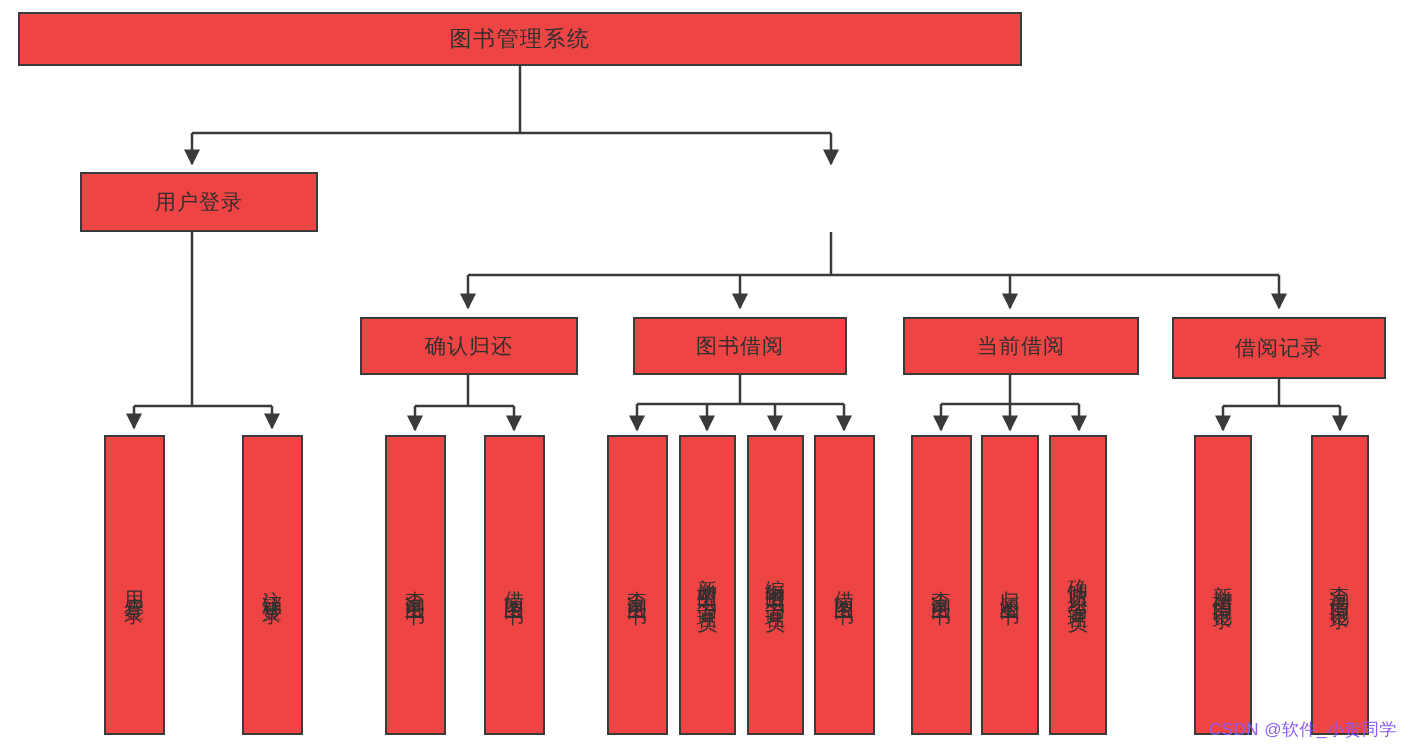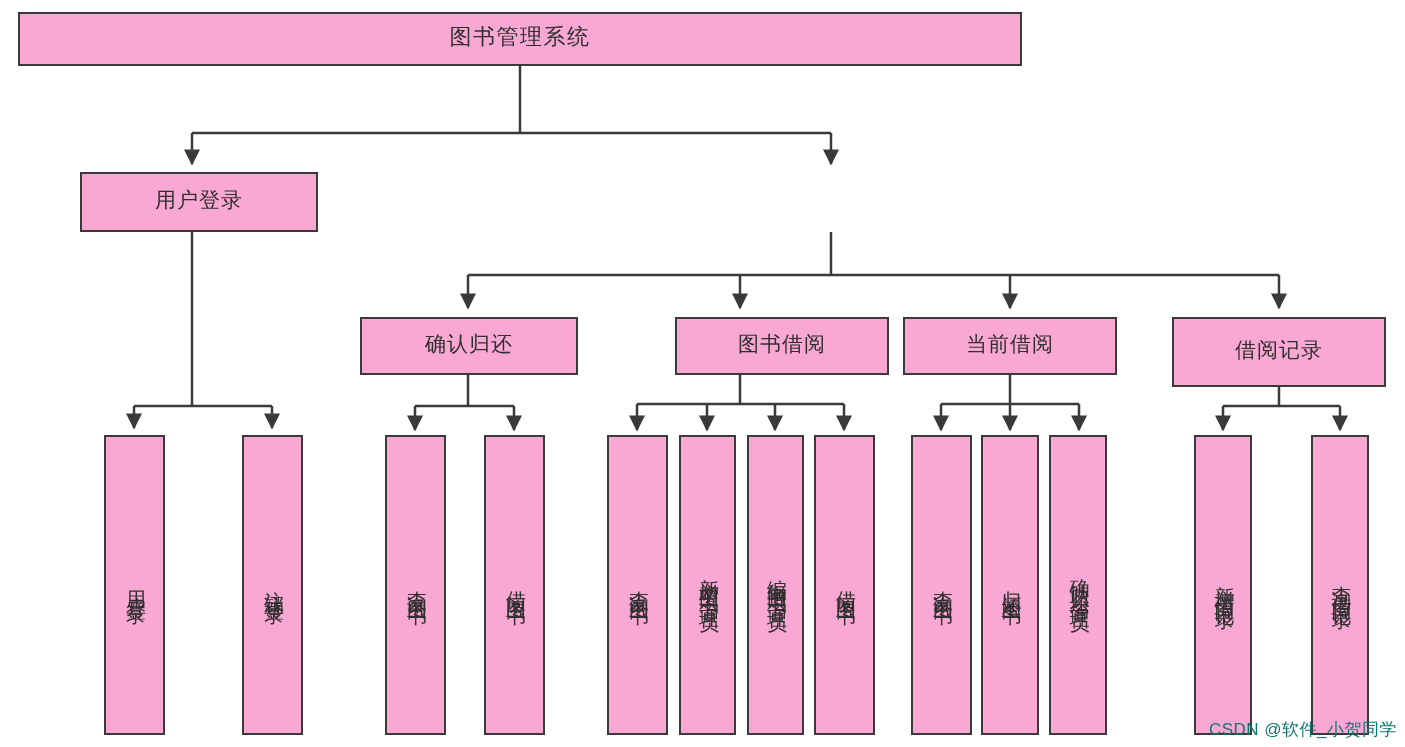--- a/index.html
+++ b/index.html
@@ -22,28 +22,27 @@
     position: absolute;
     left: 0;
     top: 0;
     width: 1405px;
     height: 747px;
     pointer-events: none;
   }
   .node {
     position: absolute;
     box-sizing: border-box;
-    background: #f9a8d4;
+    background: #ef4444;
     border: 2.5px solid #3a3a3a;
     display: flex;
     align-items: center;
     justify-content: center;
     color: #2b2b2b;
     z-index: 2;
-    font-family: Liberation Mono, monospace;
   }
   .node-label {
     display: block;
     text-align: center;
     line-height: 1.05;
     white-space: nowrap;
     color: #2f2f2f;
   }
   
   .node.horiz .node-label {
@@ -66,21 +65,21 @@
     line-height: 1.0;
     letter-spacing: 5px;
     white-space: nowrap;
     max-height: 280px;
   }
   .watermark {
     position: absolute;
     right: 8px;
     bottom: 6px;
     font-size: 17px;
-    color: #0f766e;
+    color: #8b5cf6;
     letter-spacing: 0.5px;
     z-index: 5;
     white-space: nowrap;
   }
 </style>
 </head>
 <body>
 
 <div id="canvas">
 
@@ -140,27 +139,27 @@
     <span class="node-label">图书管理系统</span>
   </div>
 
   <div class="node horiz" style="left:80px; top:172px; width:238px; height:60px;">
     <span class="node-label">用户登录</span>
   </div>
 
   <div class="node horiz" style="left:360px; top:317px; width:218px; height:58px;">
     <span class="node-label">确认归还</span>
   </div>
-  <div class="node horiz" style="left:633px; top:317px; width:214px; height:58px;margin-left:42px;">
+  <div class="node horiz" style="left:633px; top:317px; width:214px; height:58px;">
     <span class="node-label">图书借阅</span>
   </div>
-  <div class="node horiz" style="left:903px; top:317px; width:214px; height:58px;">
+  <div class="node horiz" style="left:903px; top:317px; width:236px; height:58px;">
     <span class="node-label">当前借阅</span>
   </div>
-  <div class="node horiz" style="left:1172px; top:317px; width:214px; height:70px;">
+  <div class="node horiz" style="left:1172px; top:317px; width:214px; height:62px;">
     <span class="node-label">借阅记录</span>
   </div>
 
   <div class="node vert" style="left:104px; top:435px; width:61px; height:300px;">
     <span class="node-label">用户登录</span>
   </div>
   <div class="node vert" style="left:242px; top:435px; width:61px; height:300px;">
     <span class="node-label">注销登录</span>
   </div>
 

